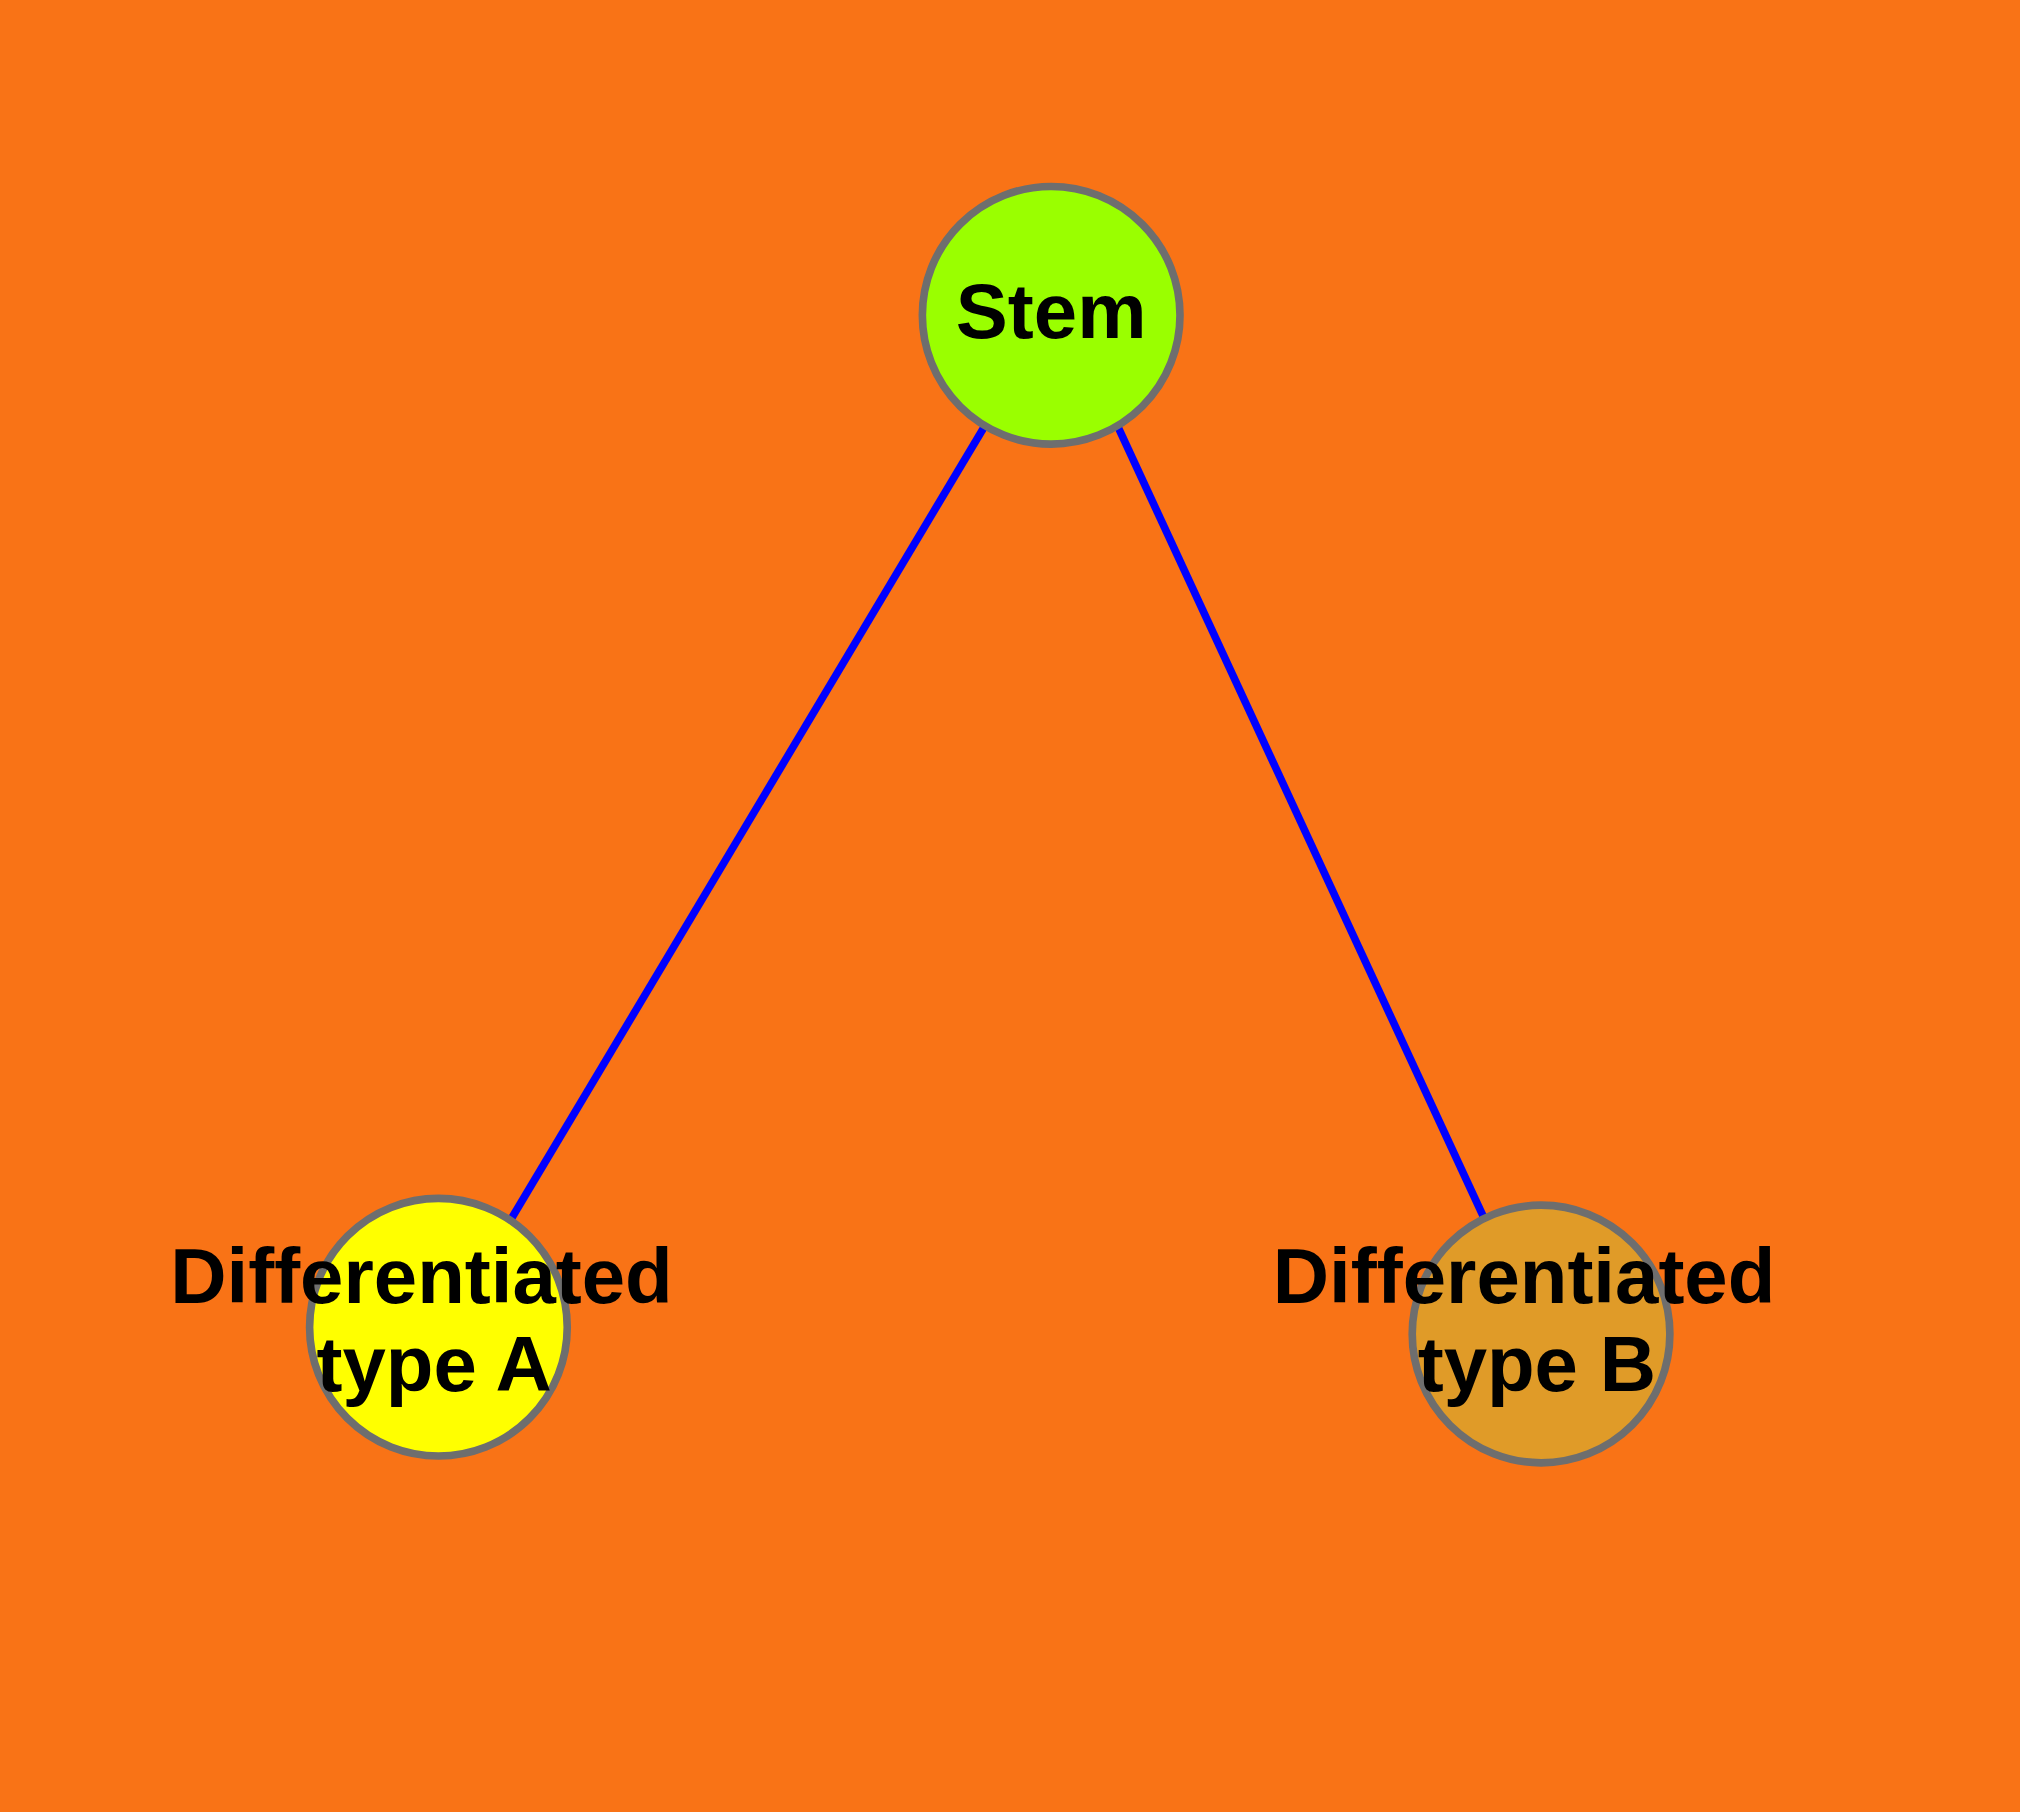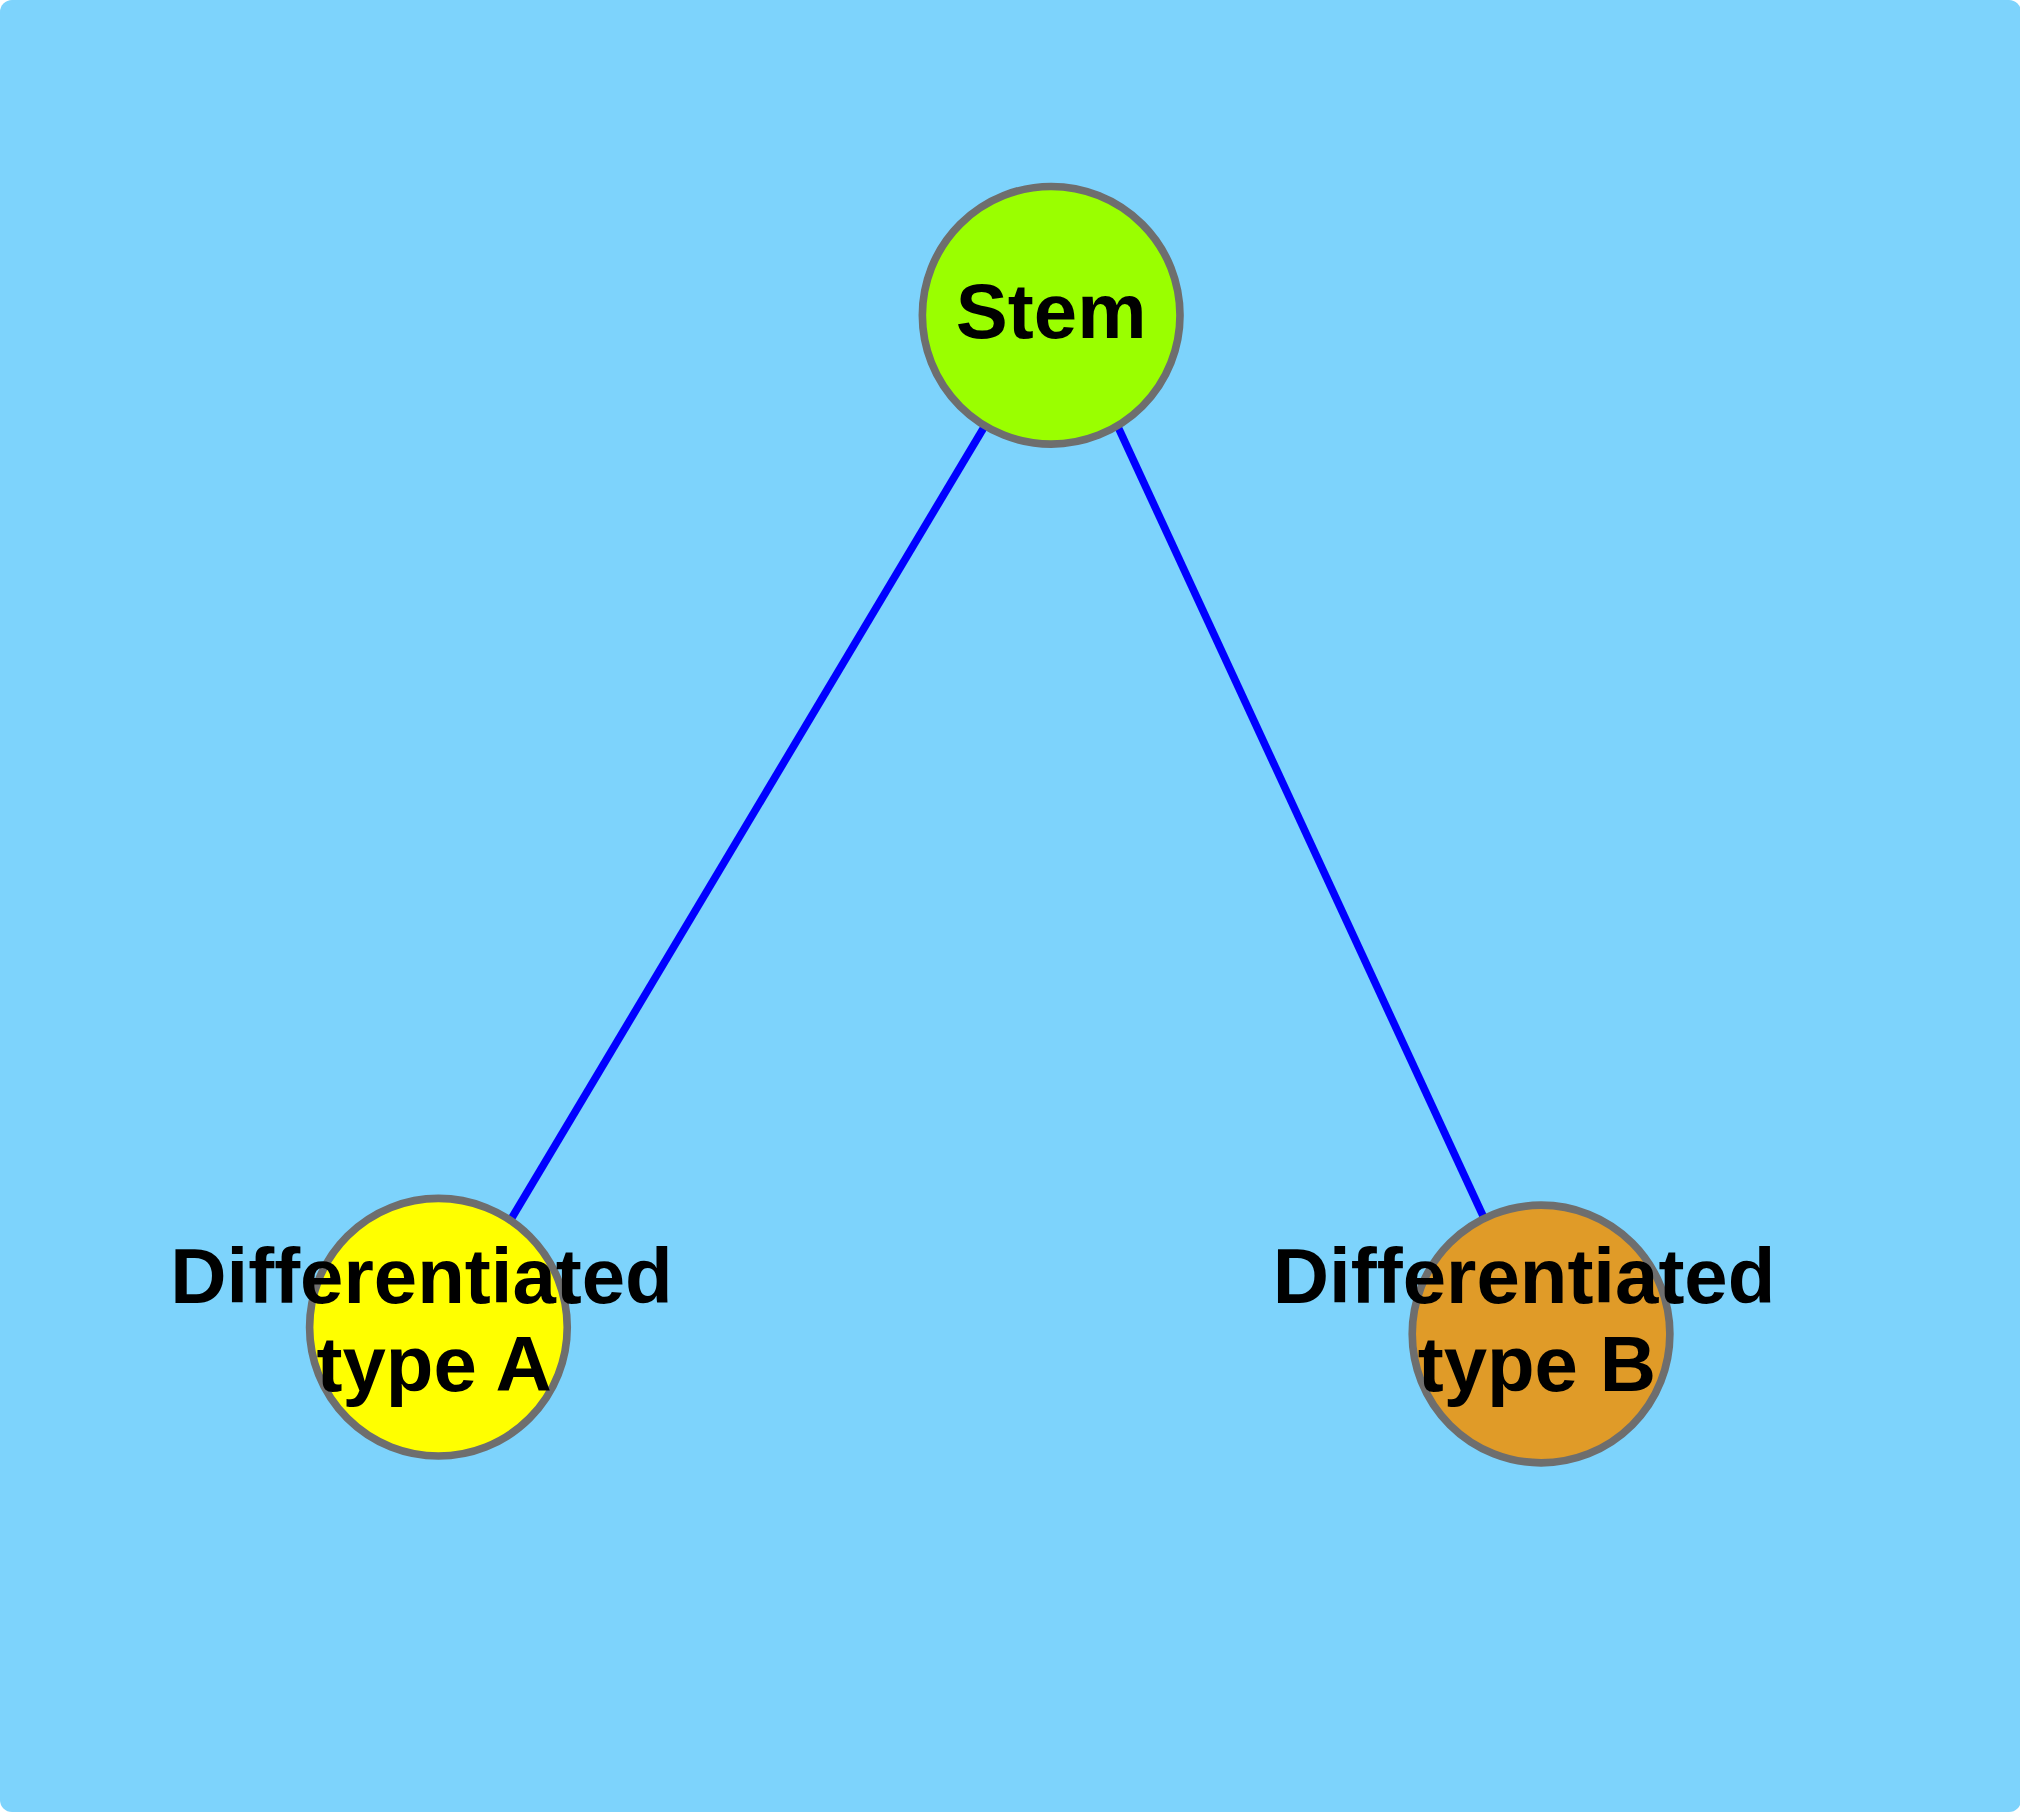--- a/index.html
+++ b/index.html
@@ -4,24 +4,23 @@
 <style>
   html, body {
     margin: 0;
     padding: 0;
     background: #ffffff;
   }
   #canvas {
     position: relative;
     width: 2021px;
     height: 1812px;
-    background: #7dd3fc;
+    background: #f97316;
     overflow: hidden;
     font-family: "Liberation Sans", sans-serif;
-    border-radius: 12px;
   }
   #graph-svg {
     position: absolute;
     left: 0;
     top: 0;
     width: 2021px;
     height: 1812px;
     display: block;
   }
   .node-circle {

